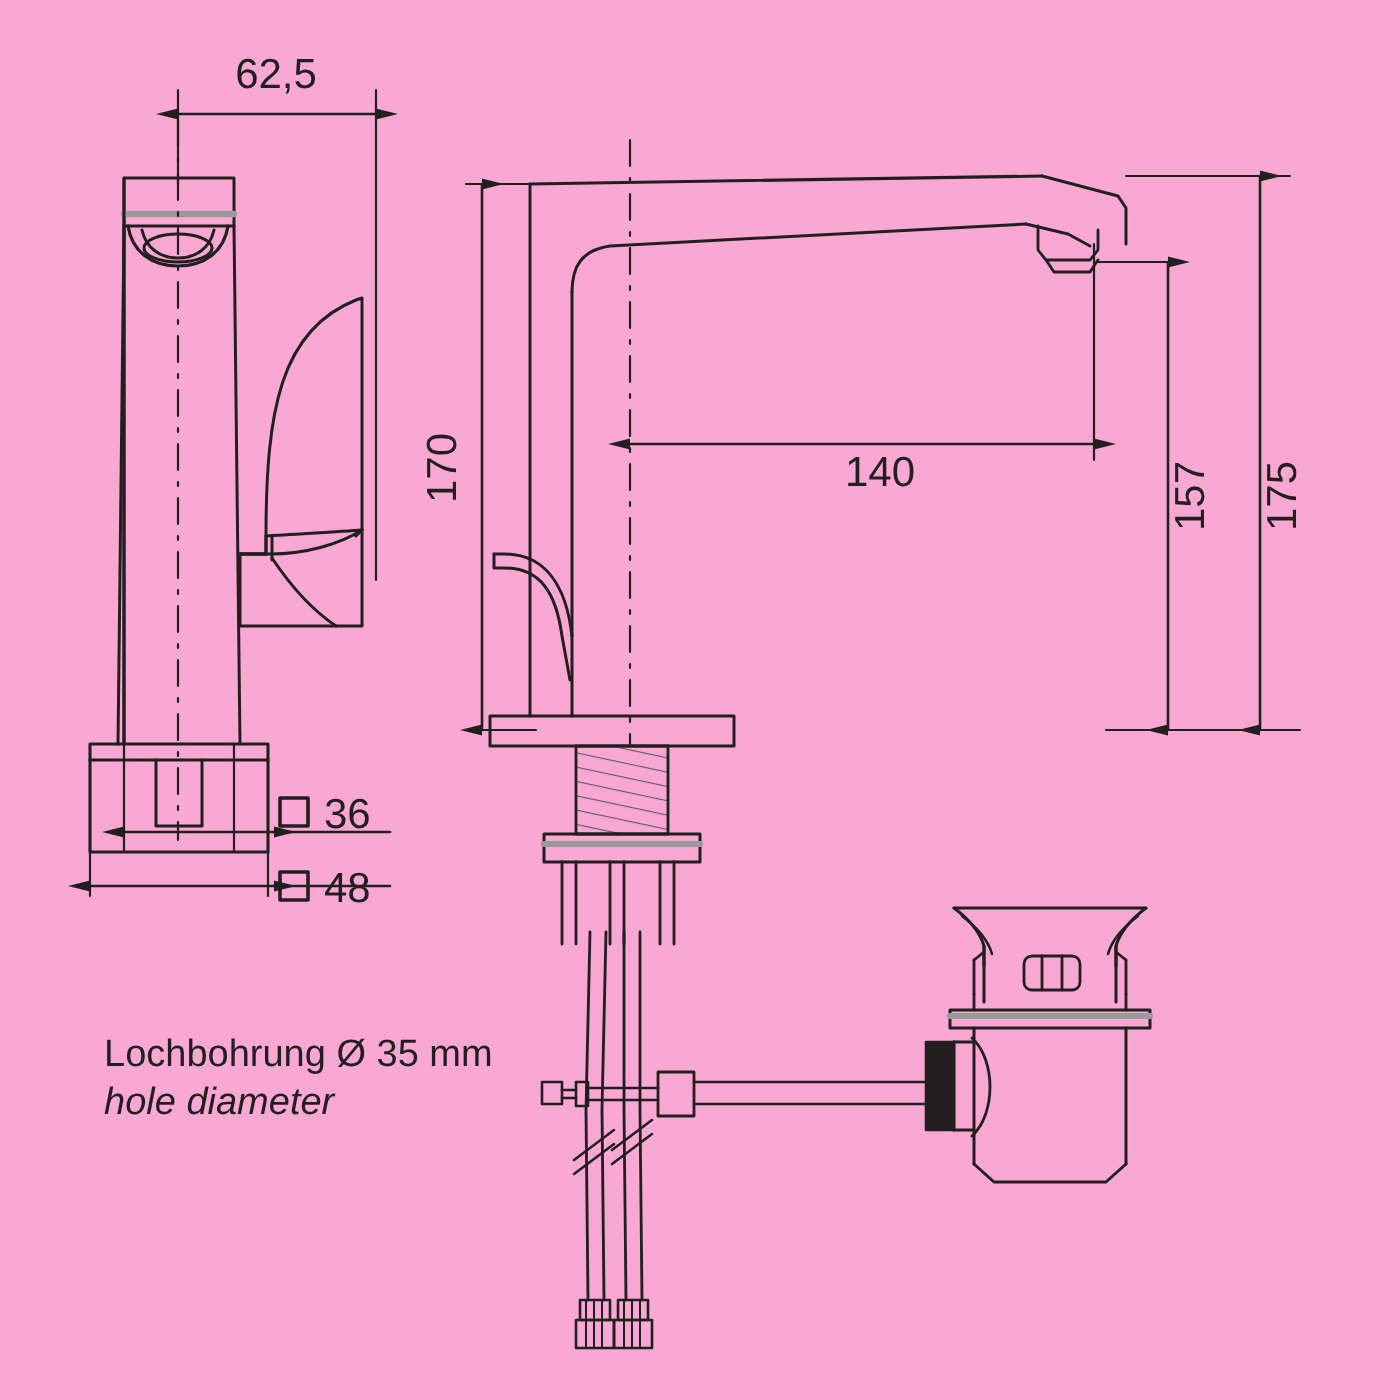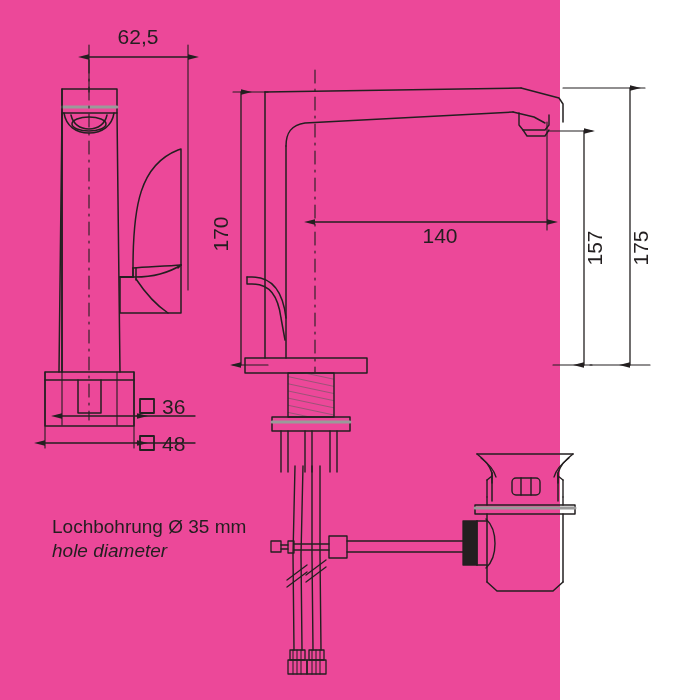--- a/index.html
+++ b/index.html
@@ -1,18 +1,18 @@
 <!DOCTYPE html>
 <html><head>
 <meta charset="utf-8">
 <style>
   html,body{margin:0;padding:0;background:#ffffff;}
   body{width:700px;height:700px;overflow:hidden;
        font-family:"Liberation Sans", sans-serif; color:#231f20;}
-  #sheet{position:relative;width:560px;height:700px;background:#ec4899;}
+  #sheet{position:relative;width:700px;height:700px;background:#f9a8d4;}
   svg{display:block;}
   .dimtext{font-family:"Liberation Sans", sans-serif;font-size:21px;fill:#231f20;}
   .notetext{font-family:"Liberation Sans", sans-serif;font-size:19px;fill:#231f20;}
   .noteital{font-family:"Liberation Sans", sans-serif;font-size:19px;fill:#231f20;font-style:italic;}
   .sqlbl{font-family:"Liberation Sans", sans-serif;font-size:21px;fill:#231f20;}
 </style>
 </head>
 <body>
 
 <div id="sheet">

